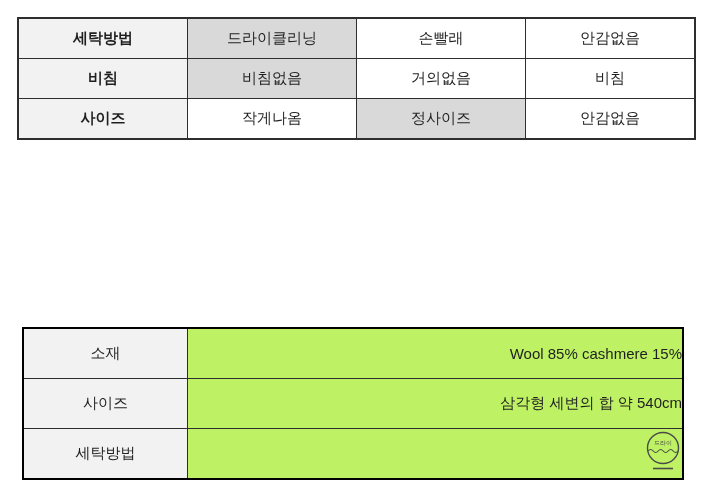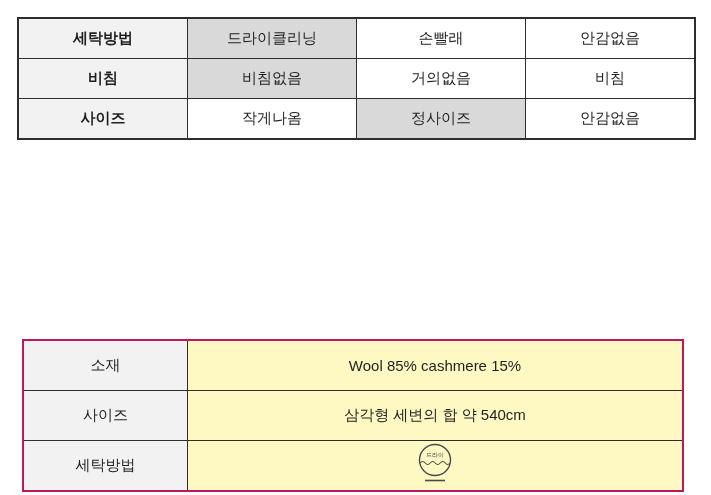--- a/index.html
+++ b/index.html
@@ -51,32 +51,32 @@
   }
   .care-table td.hl {
     background: #d9d9d9;
   }
   
   .detail-table {
     position: absolute;
     left: 22px;
     top: 327px;
     width: 662px;
-    border: 2px solid #be185d;
-    margin-top: 12px;
+    border: 2px solid #000000;
   }
   .detail-table th {
     width: 163px;
     height: 49px;
     background: #f2f2f2;
     font-weight: normal;
   }
   .detail-table td {
     height: 49px;
-    background: #fef9c3;
+    background: #bef264;
+    text-align: right;
   }
   .icon-wrap {
     display: inline-block;
     line-height: 0;
   }
   .dry-icon {
     stroke: #4a4a4a;
     fill: none;
   }
   .dry-icon text {

